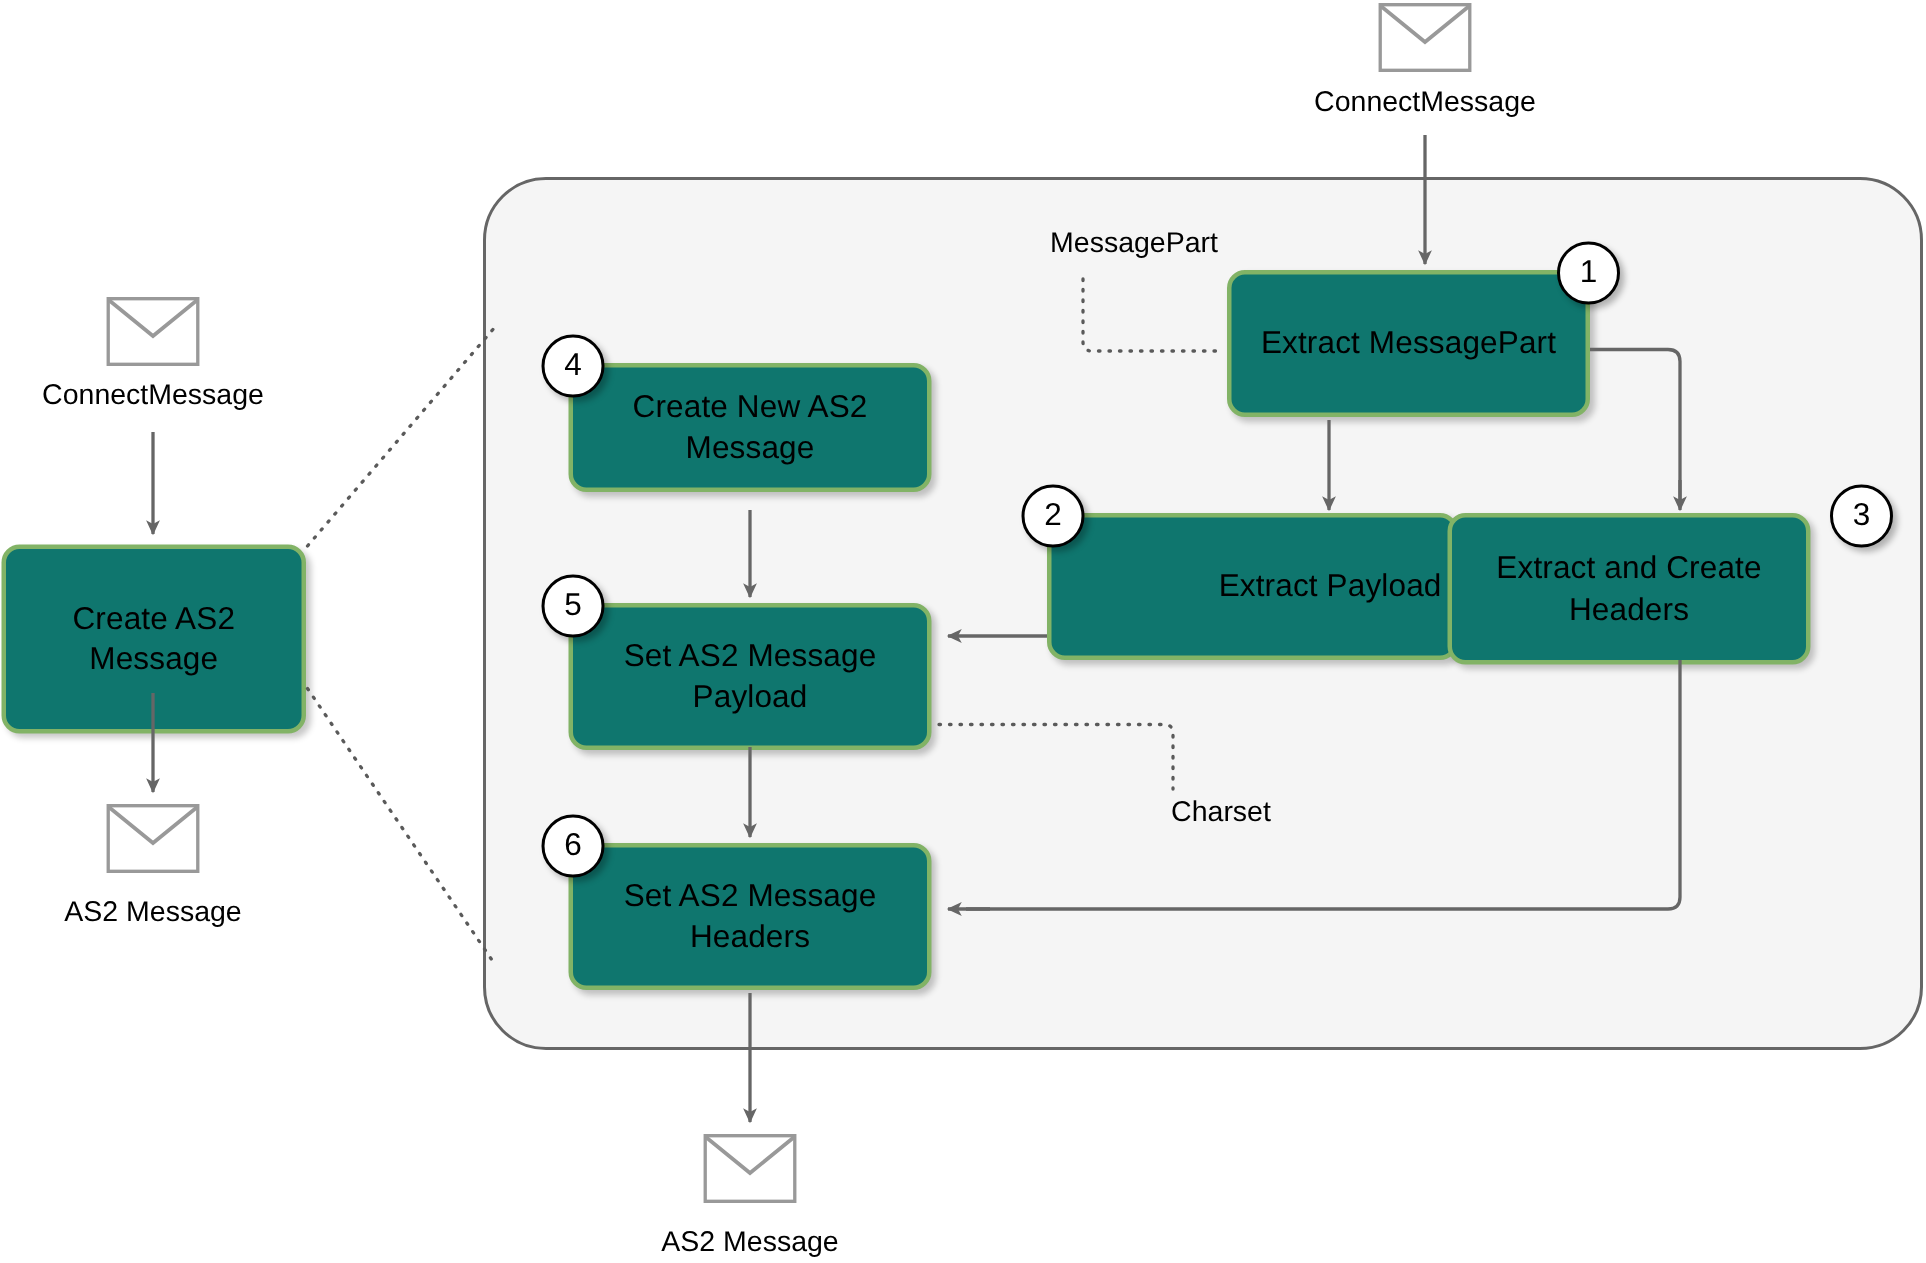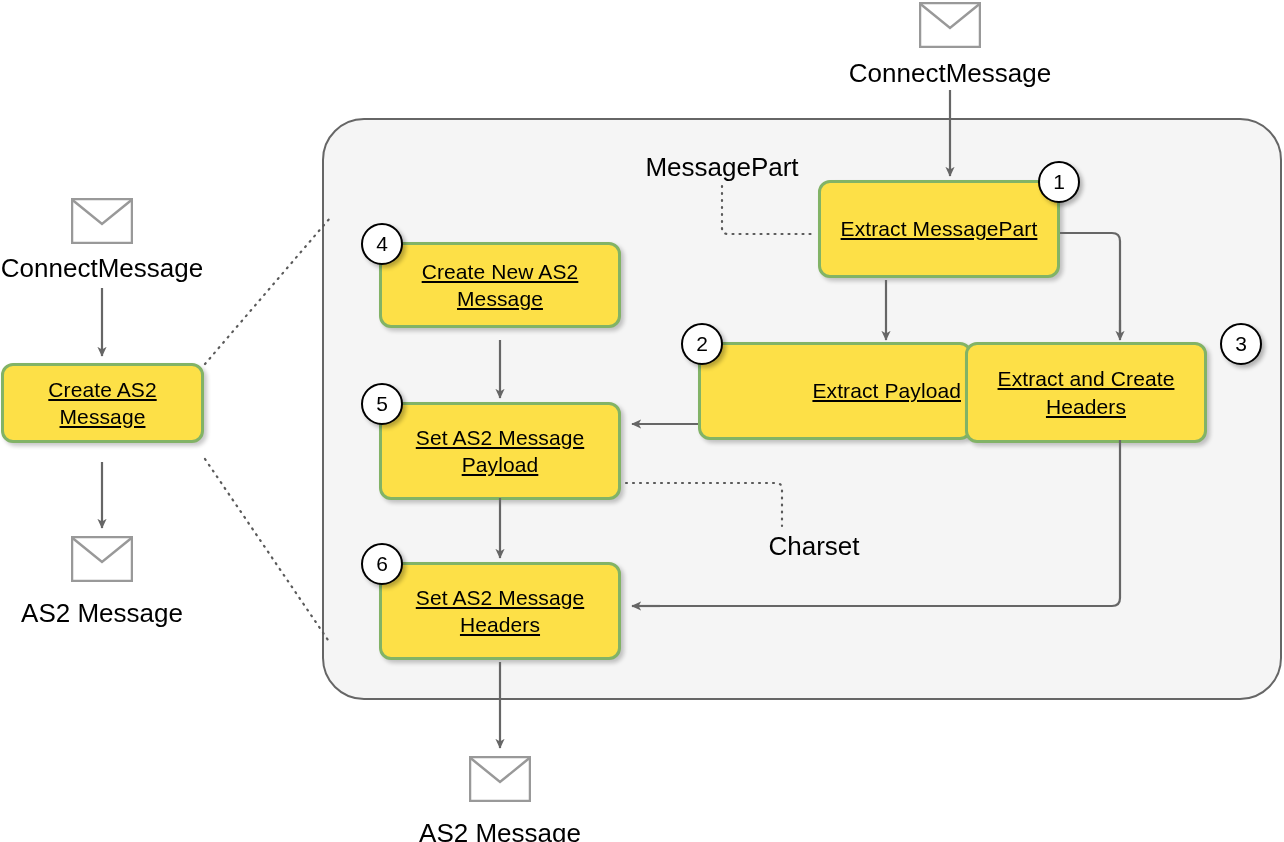--- a/index.html
+++ b/index.html
@@ -25,34 +25,33 @@
     width: 960px;
     height: 582px;
     background: #f5f5f5;
     border: 2px solid #666666;
     border-radius: 42px;
     box-sizing: border-box;
   }
   
   .proc-box {
     position: absolute;
-    background: #fde047;
+    background: #0f766e;
     border: 3px solid #82b366;
     border-radius: 12px;
     box-sizing: border-box;
     display: flex;
     align-items: center;
     justify-content: center;
     text-align: center;
     color: #000000;
     font-size: 21px;
     line-height: 1.30;
     letter-spacing: 0.1px;
     box-shadow: 3px 3px 4px rgba(0,0,0,0.22);
-    text-decoration: underline;
   }
   .proc-box .label {
     padding: 0 8px;
     white-space: pre-line;
   }
   
   .badge {
     position: absolute;
     width: 42px;
     height: 42px;
@@ -70,21 +69,21 @@
   }
   
   .envelope {
     position: absolute;
     width: 62px;
     height: 46px;
   }
   
   .plain-label {
     position: absolute;
-    font-size: 26px;
+    font-size: 19px;
     color: #000000;
     white-space: nowrap;
   }
   .plain-label.center {
     transform: translateX(-50%);
     text-align: center;
   }
   
   .edges {
     position: absolute;
@@ -156,42 +155,42 @@
   </svg>
 
   <div class="envelope" style="left:71px; top:198px;">
     <svg width="62" height="46" viewBox="0 0 62 46">
       <rect x="1" y="1" width="60" height="44" fill="#ffffff" stroke="#999999" stroke-width="2.5"></rect>
       <path d="M1.5,2 L31,26 L60.5,2" fill="none" stroke="#999999" stroke-width="2.5"></path>
     </svg>
   </div>
   <div class="plain-label center" style="left:102px; top:253px;">ConnectMessage</div>
 
-  <div class="proc-box" style="left:1px; top:363px; width:203px; height:80px;">
+  <div class="proc-box" style="left:1px; top:363px; width:203px; height:126px;">
     <span class="label">Create AS2
 Message</span>
   </div>
 
   <div class="envelope" style="left:71px; top:536px;">
     <svg width="62" height="46" viewBox="0 0 62 46">
       <rect x="1" y="1" width="60" height="44" fill="#ffffff" stroke="#999999" stroke-width="2.5"></rect>
       <path d="M1.5,2 L31,26 L60.5,2" fill="none" stroke="#999999" stroke-width="2.5"></path>
     </svg>
   </div>
   <div class="plain-label center" style="left:102px; top:598px;">AS2 Message</div>
 
   <div class="envelope" style="left:919px; top:2px;">
     <svg width="62" height="46" viewBox="0 0 62 46">
       <rect x="1" y="1" width="60" height="44" fill="#ffffff" stroke="#999999" stroke-width="2.5"></rect>
       <path d="M1.5,2 L31,26 L60.5,2" fill="none" stroke="#999999" stroke-width="2.5"></path>
     </svg>
   </div>
   <div class="plain-label center" style="left:950px; top:58px;">ConnectMessage</div>
 
-  <div class="plain-label center" style="left:722px; top:152px;">MessagePart</div>
+  <div class="plain-label center" style="left:756px; top:152px;">MessagePart</div>
 
   <div class="proc-box" style="left:818px; top:180px; width:242px; height:98px;">
     <span class="label">Extract MessagePart</span>
   </div>
   <div class="badge" style="left:1038px; top:161px;">1</div>
 
   <div class="proc-box" style="left:698px; top:342px; width:274px; height:98px;justify-content:flex-end;">
     <span class="label">Extract Payload</span>
   </div>
   <div class="badge" style="left:681px; top:323px;">2</div>

